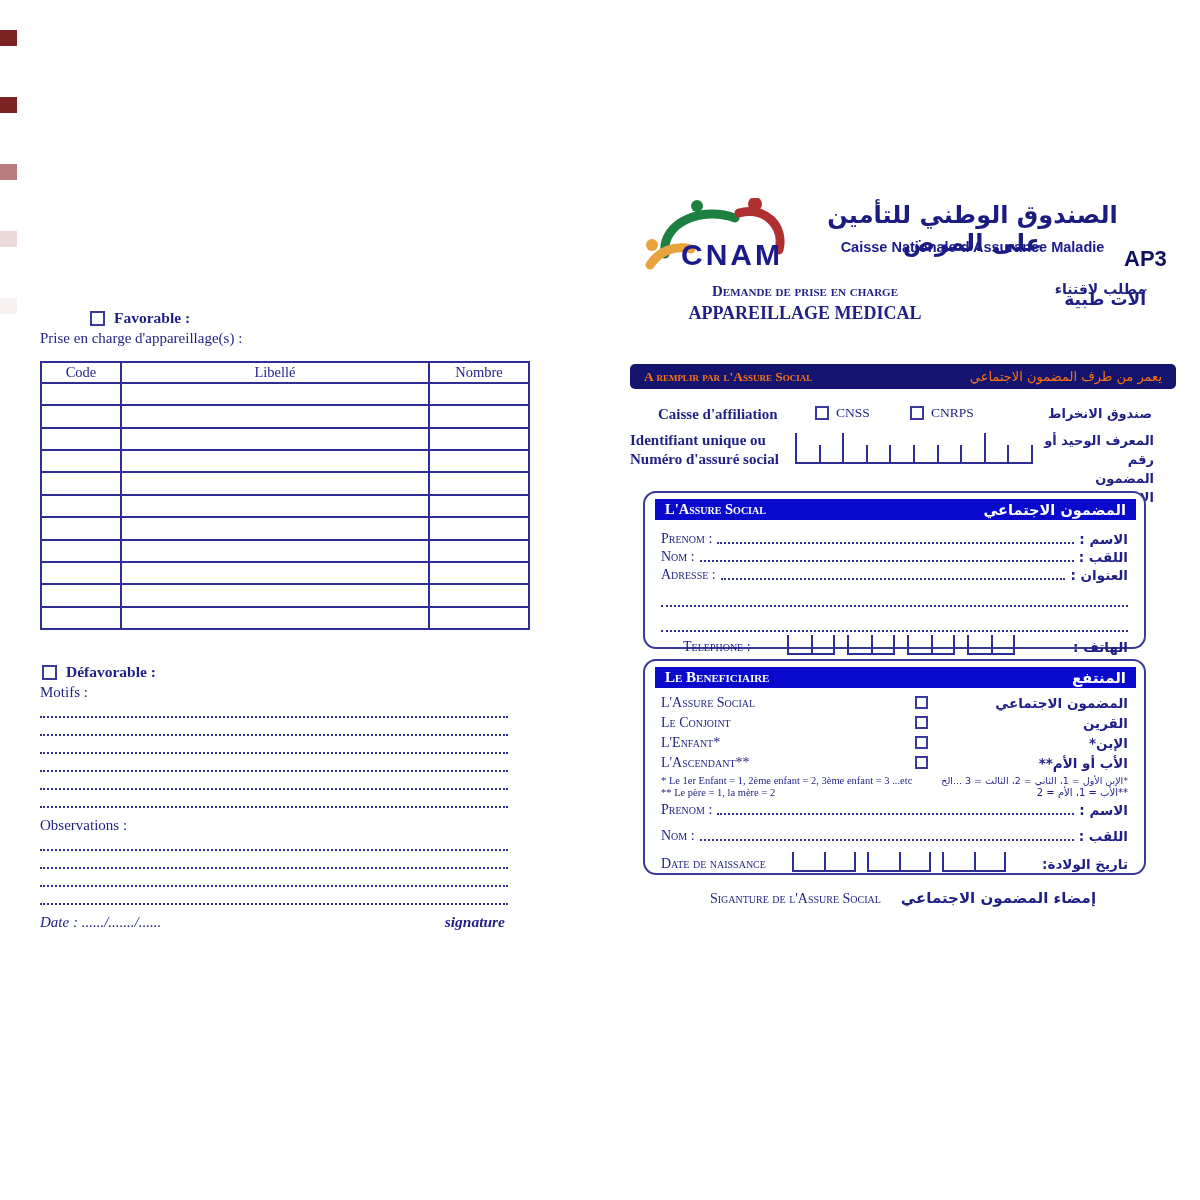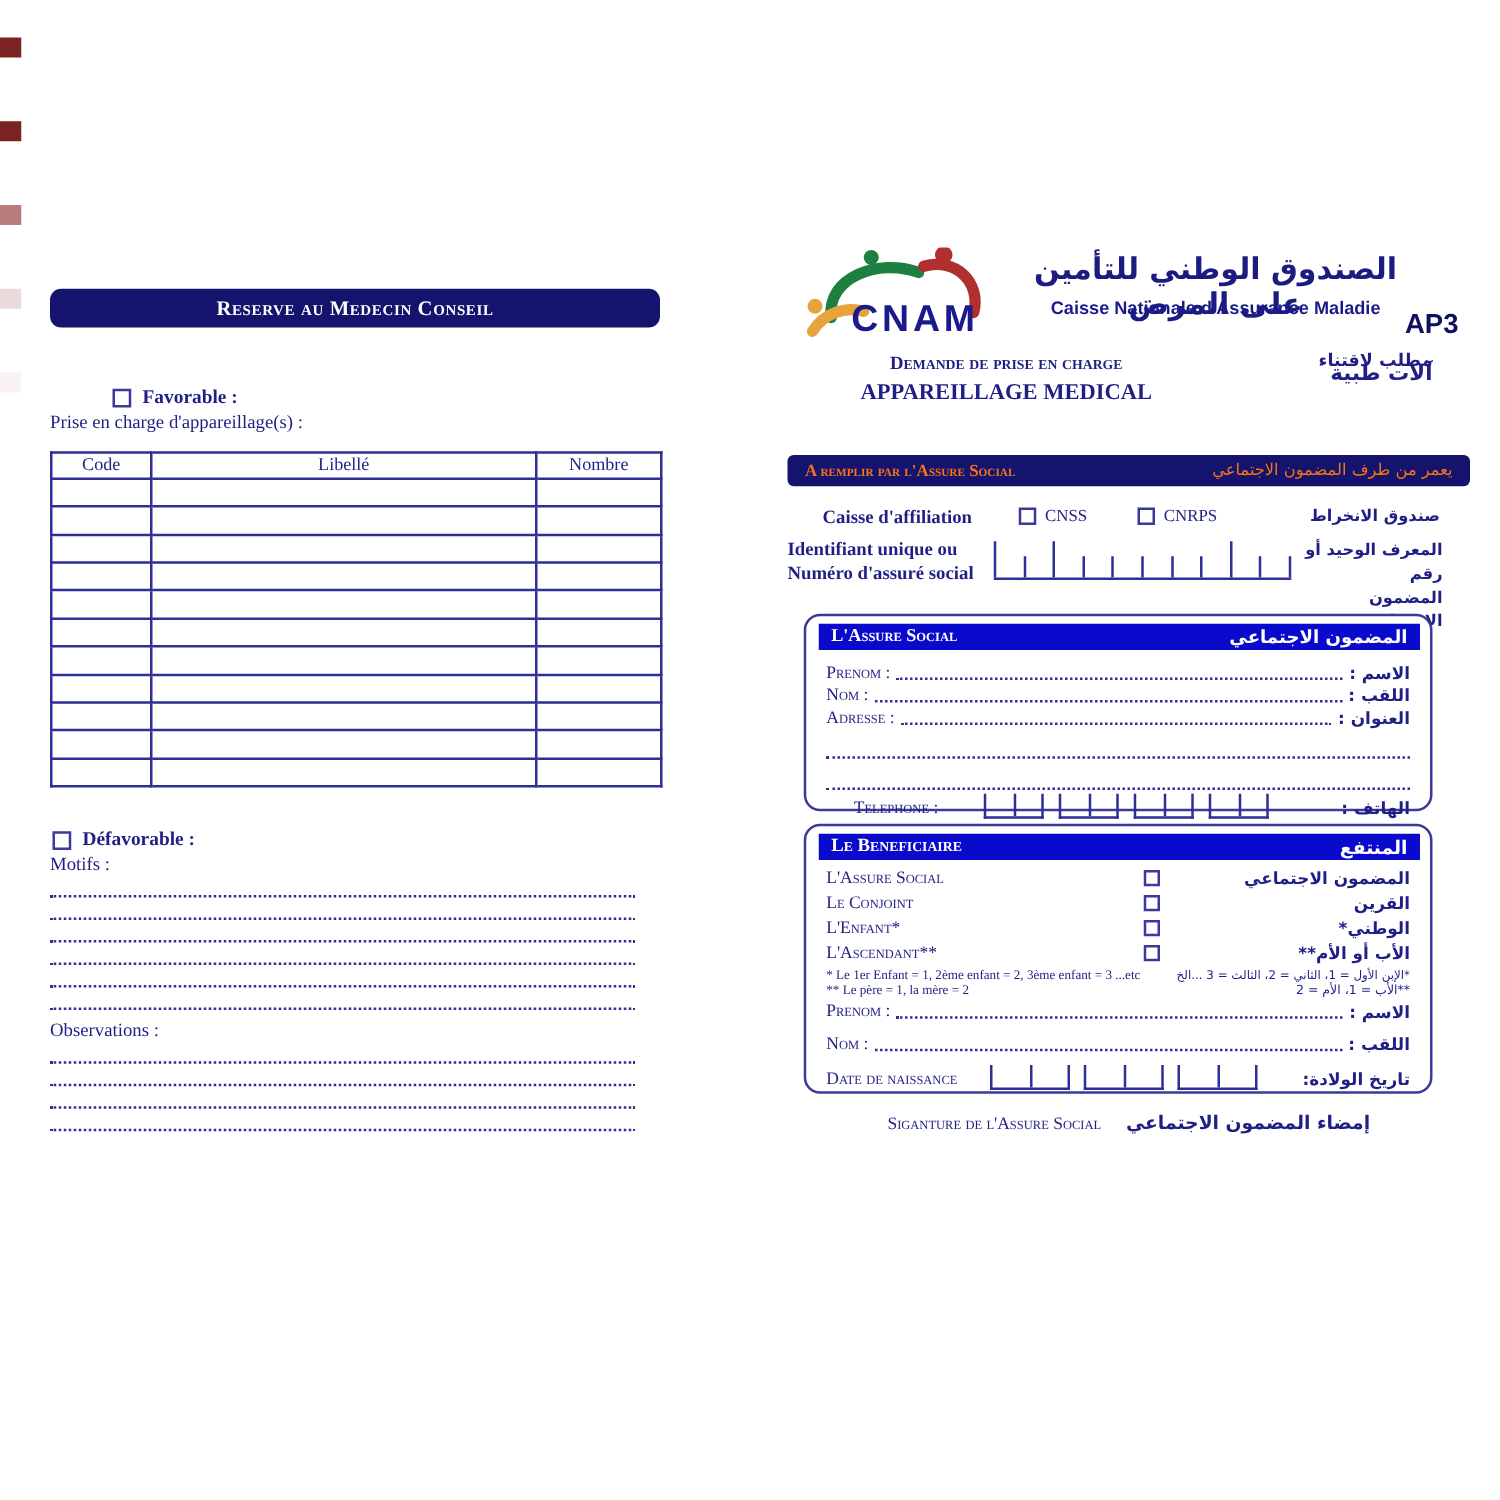--- a/index.html
+++ b/index.html
@@ -64,23 +64,20 @@
 <body>
 
 <div class="page">
 
   <div class="mark" style="top:30px;background:#7b2222;"></div>
   <div class="mark" style="top:97px;background:#7b2222;"></div>
   <div class="mark" style="top:164px;background:#a05050;opacity:.75;"></div>
   <div class="mark" style="top:231px;background:#cfa0a0;opacity:.4;"></div>
   <div class="mark" style="top:298px;background:#e3cccc;opacity:.25;"></div>
 
-  <div class="abs navy-banner sc" style="left:40px;top:231px;width:488px;height:31px;font-size:16.5px;">
-    <span>Reserve au Medecin Conseil</span>
-  </div>
 
   <div class="abs" style="left:46px;top:309px;display:flex;align-items:center;gap:9px;padding-left:44px;">
     <span class="cb"></span>
     <span class="b" style="font-size:15.5px;">Favorable :</span>
   </div>
 
   <div class="abs" style="left:40px;top:330px;font-size:15px;">Prise en charge d'appareillage(s) :</div>
 
   <div class="abs" style="left:40px;top:361px;width:488px;height:269px;">
     <table class="items">
@@ -174,20 +171,24 @@
 
   <div class="abs" style="left:40px;top:817px;font-size:15px;">Observations :</div>
 
   <div class="abs" style="left:40px;top:833px;width:468px;">
     <div class="dotline"></div>
     <div class="dotline"></div>
     <div class="dotline"></div>
     <div class="dotline"></div>
   </div>
 
+  <div class="abs" style="left:40px;top:913px;width:465px;display:flex;justify-content:space-between;align-items:baseline;">
+    <span class="i" style="font-size:15px;">Date : ....../......./......</span>
+    <span class="b i" style="font-size:15.5px;">signature</span>
+  </div>
 
   <div class="abs ar b center" style="left:805px;top:201px;width:335px;font-size:24px;color:#1c1c80;">الصندوق الوطني للتأمين على المرض</div>
 
   <div class="abs" style="left:645px;top:198px;width:162px;height:80px;">
     <svg width="162" height="80" viewBox="0 0 162 80">
       <circle cx="52" cy="8" r="6" fill="#1e8040"></circle>
       <path d="M 20 56 C 16 24, 58 8, 90 20" fill="none" stroke="#1e8040" stroke-width="9" stroke-linecap="round"></path>
       <circle cx="110" cy="6" r="7" fill="#b03030"></circle>
       <path d="M 94 15 C 120 8, 140 28, 134 52" fill="none" stroke="#b03030" stroke-width="9" stroke-linecap="round"></path>
       <circle cx="7" cy="47" r="6" fill="#e8a33d"></circle>
@@ -301,21 +302,21 @@
       <span class="mid">
           <span class="cb sm"></span>
         </span>
       <span class="ar arl">القرين</span>
     </div>
     <div class="optrow">
       <span class="sc fr">L'Enfant*</span>
       <span class="mid">
           <span class="cb sm"></span>
         </span>
-      <span class="ar arl">الوطني*</span>
+      <span class="ar arl">الإبن*</span>
     </div>
     <div class="optrow">
       <span class="sc fr">L'Ascendant**</span>
       <span class="mid">
           <span class="cb sm"></span>
         </span>
       <span class="ar arl">الأب أو الأم**</span>
     </div>
     <div style="display:flex;justify-content:space-between;margin:4px 16px 0 16px;">
       <span style="font-size:10.5px;">* Le 1er Enfant = 1, 2ème enfant = 2, 3ème enfant = 3 ...etc</span>

